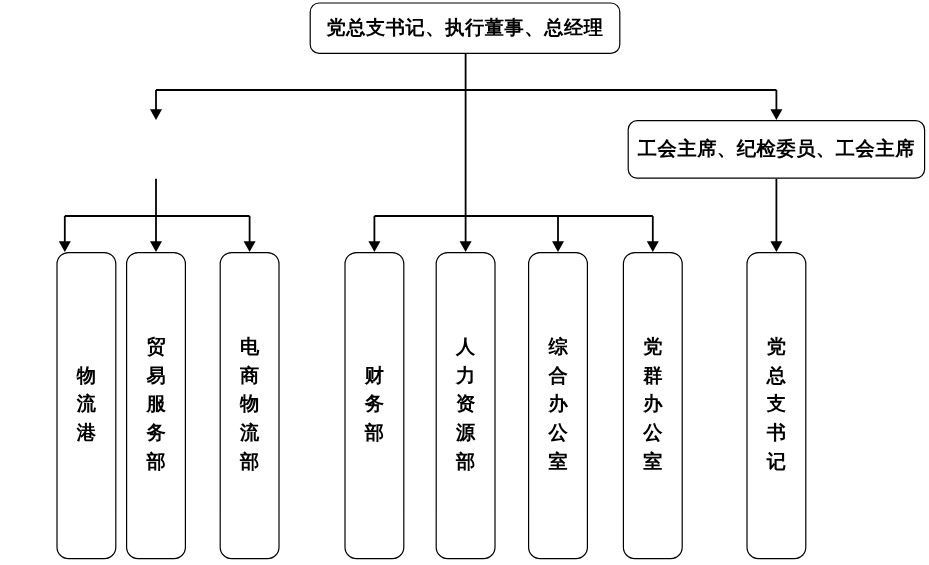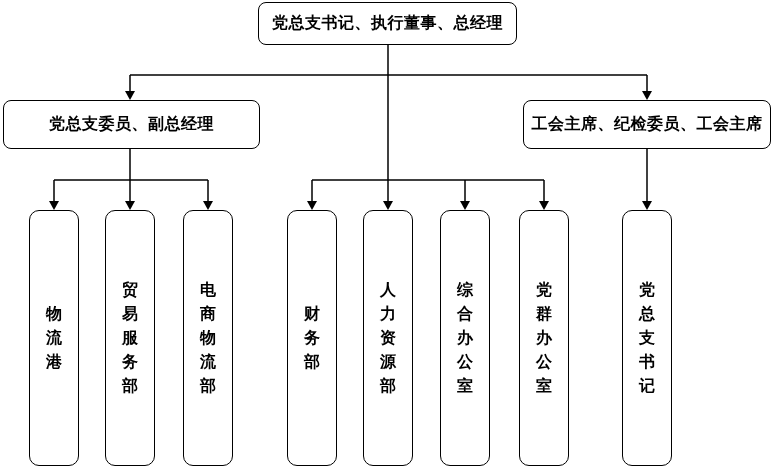--- a/index.html
+++ b/index.html
@@ -88,29 +88,26 @@
       <polygon points="460,201 470,201 465,210"></polygon>
       <polygon points="539,201 549,201 544,210"></polygon>
       <polygon points="642,201 652,201 647,210"></polygon>
     </g>
   </svg>
 
   <div class="box wide" style="left:258px; top:2px; width:259px; height:43px;">
     <span>党总支书记、执行董事、总经理</span>
   </div>
 
-  <div class="box wide" style="left:3px; top:100px; width:257px; height:49px;">
-    <span>党总支委员、副总经理</span>
-  </div>
 
   <div class="box wide" style="left:523px; top:100px; width:248px; height:49px;">
     <span>工会主席、纪检委员、工会主席</span>
   </div>
 
-  <div class="box tall" style="left:29px; top:210px; width:50px; height:256px;justify-content:center;">
+  <div class="box tall" style="left:47px; top:210px; width:50px; height:256px;justify-content:center;">
     <div class="vtext">物流港</div>
   </div>
 
   <div class="box tall" style="left:183px; top:210px; width:50px; height:256px;">
     <div class="vtext">电商物流部</div>
   </div>
 
   <div class="box tall" style="left:105px; top:210px; width:50px; height:256px;">
     <div class="vtext">贸易服务部</div>
   </div>

